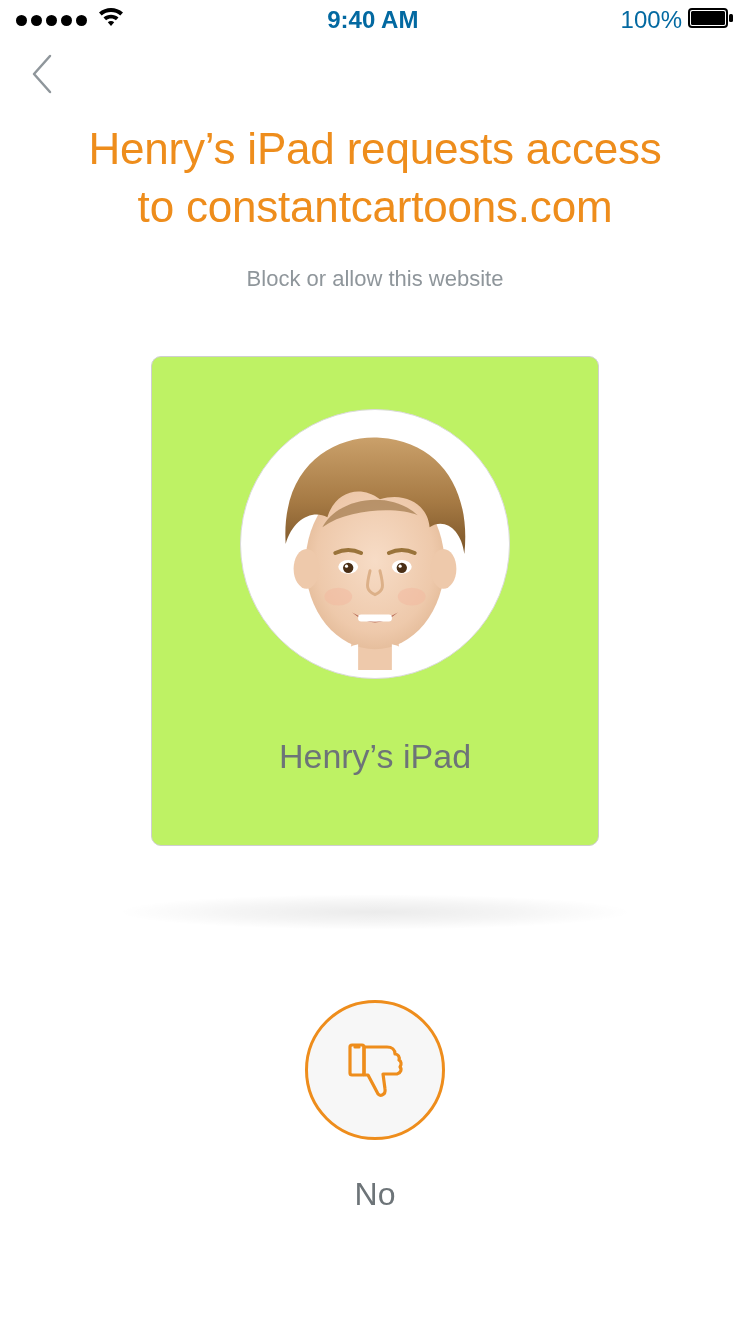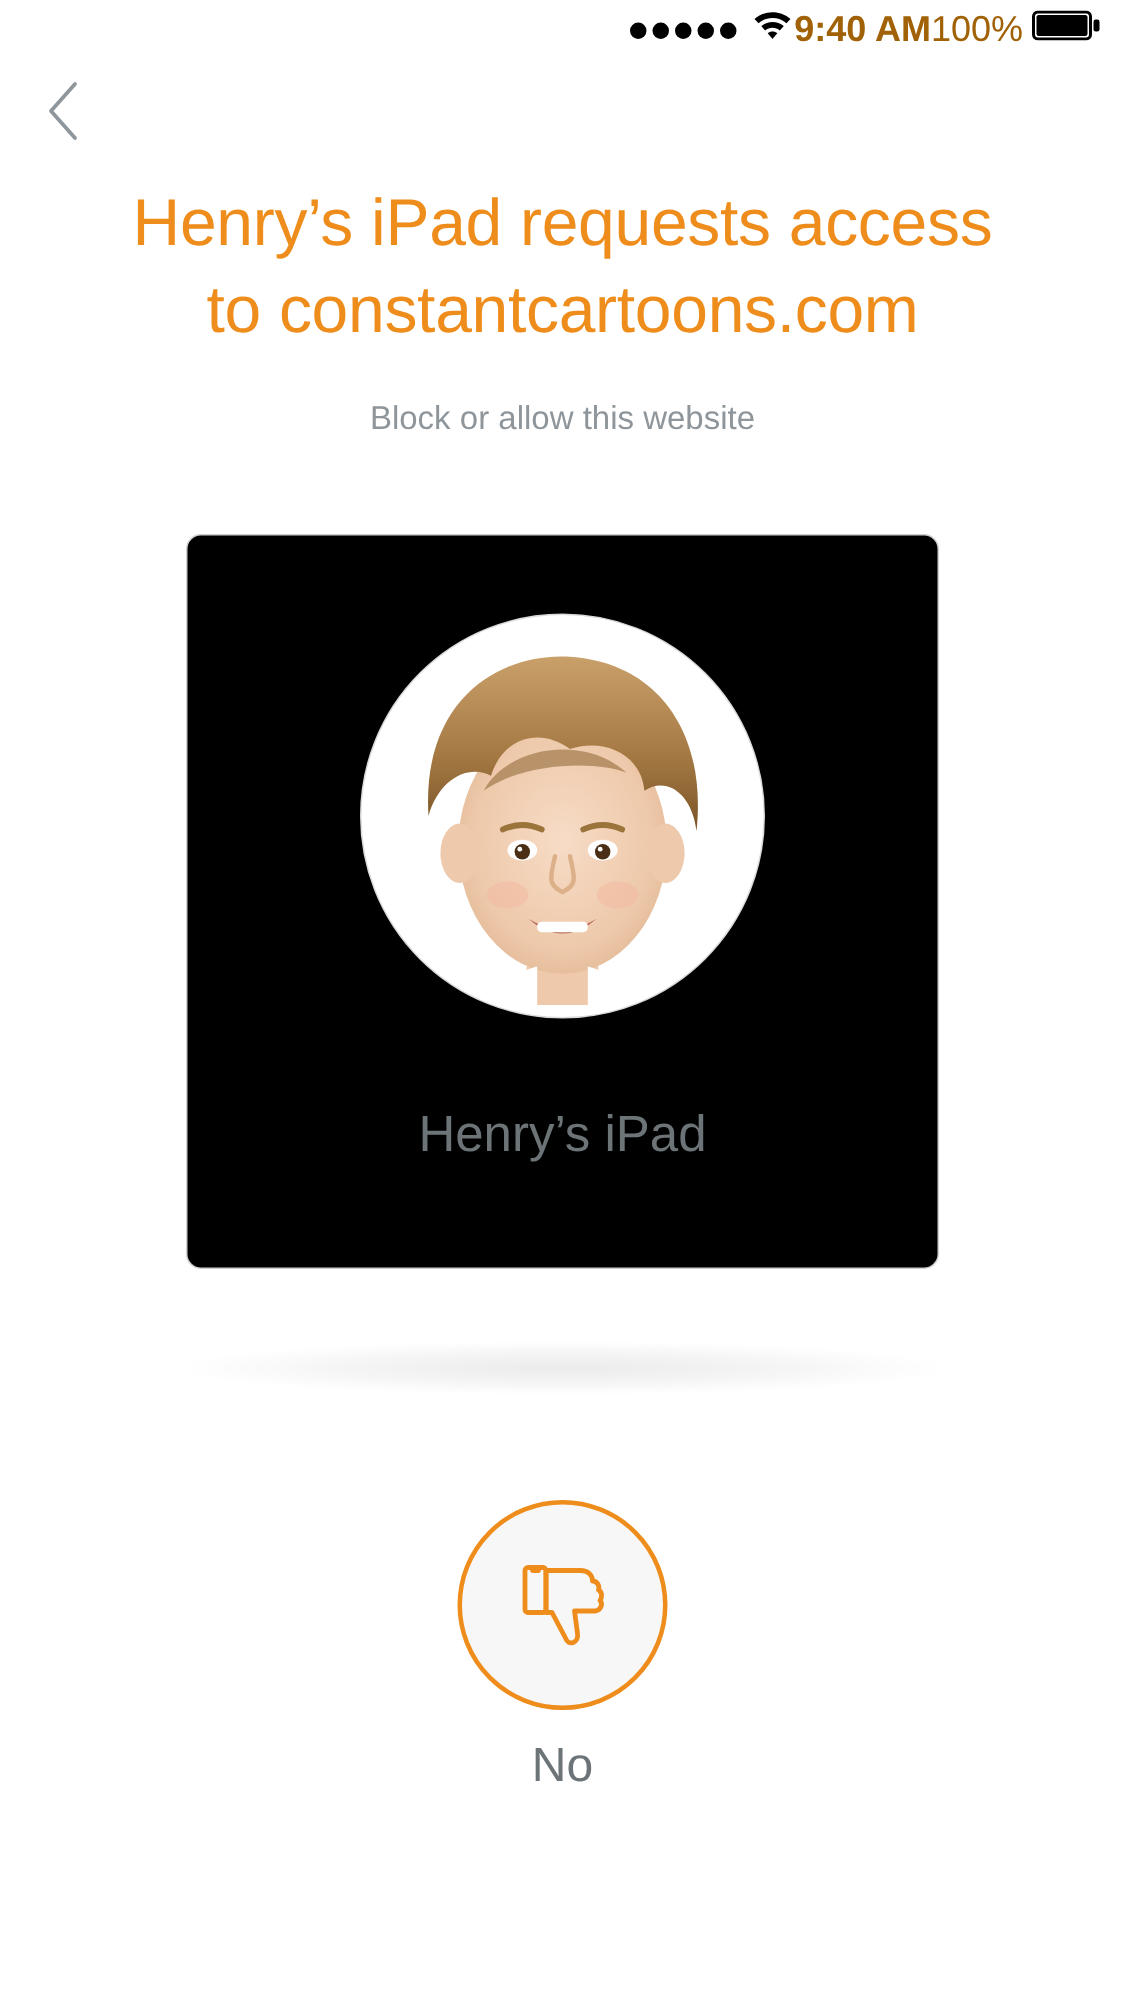--- a/index.html
+++ b/index.html
@@ -1,36 +1,36 @@
 <!DOCTYPE html>
 <html><head>
 <meta charset="utf-8">
 <style>
   * { box-sizing: border-box; margin: 0; padding: 0; }
   html, body { width: 750px; height: 1334px; background: #fff; font-family: -apple-system, "Helvetica Neue", Helvetica, Arial, sans-serif; overflow: hidden; }
-  .status-bar { height: 40px; display: flex; align-items: center; justify-content: flex-end; padding: 0 16px; font-size: 24px; font-weight: 500; color: #a16207; }
+  .status-bar { height: 40px; display: flex; align-items: center; justify-content: space-between; padding: 0 16px; font-size: 24px; font-weight: 500; color: #0369a1; }
   .status-left { display: flex; align-items: center; gap: 10px; }
   .dots { display: flex; gap: 4px; }
   .dot { width: 11px; height: 11px; border-radius: 50%; background: #000; }
   .status-time { font-weight: 600; font-size: 24px; }
   .status-right { display: flex; align-items: center; gap: 6px; }
   .nav { height: 72px; display: flex; align-items: center; padding-left: 28px; }
   .title-wrap { text-align: center; padding: 0 40px; margin-top: 8px; }
   .title { font-size: 44px; line-height: 58px; font-weight: 400; color: #ee8d1c; letter-spacing: -0.2px; }
   .subtitle { text-align: center; color: #8f969b; font-size: 22px; font-weight: 400; margin-top: 30px; }
   .card-wrap { display: flex; justify-content: center; margin-top: 64px; }
-  .card { width: 502px; height: 490px; border: 1px solid #cfcfcf; border-radius: 10px; display: flex; flex-direction: column; align-items: center; justify-content: center; padding-bottom: 18px; background:#000000; }
+  .card { width: 448px; height: 490px; border: 1px solid #cfcfcf; border-radius: 10px; display: flex; flex-direction: column; align-items: center; justify-content: center; padding-bottom: 18px; background:#bef264; }
   .avatar-outer { width: 270px; height: 270px; border-radius: 50%; border: 1px solid #dadada; display:flex; align-items:center; justify-content:center; overflow:hidden; background:#fff; }
   .device-label { color:#6d7478; font-size: 34px; margin-top: 58px; font-weight: 400; }
   .shadow-wrap { display:flex; justify-content:center; margin-top: 48px; }
   .card-shadow { width: 520px; height: 36px; background: radial-gradient(ellipse at center, rgba(0,0,0,0.08) 0%, rgba(0,0,0,0.04) 40%, rgba(0,0,0,0) 70%); border-radius: 50%; }
   .actions { display:flex; justify-content:center; gap: 120px; margin-top: 70px; }
   .action { display:flex; flex-direction:column; align-items:center; cursor:pointer; border:none; background:none; font: inherit; }
   .circle { width: 140px; height: 140px; border-radius: 50%; border: 3px solid #ee8d1c; background: #f7f7f7; display:flex; align-items:center; justify-content:center; }
-  .action-label { color:#6d7478; font-size: 32px; margin-top: 18px; font-weight: 400; }
+  .action-label { color:#6d7478; font-size: 32px; margin-top: 36px; font-weight: 400; }
 </style>
 </head>
 <body>
 
 <div class="status-bar">
   <div class="status-left">
     <div class="dots">
       <span class="dot"></span>
         <span class="dot"></span>
         <span class="dot"></span>

